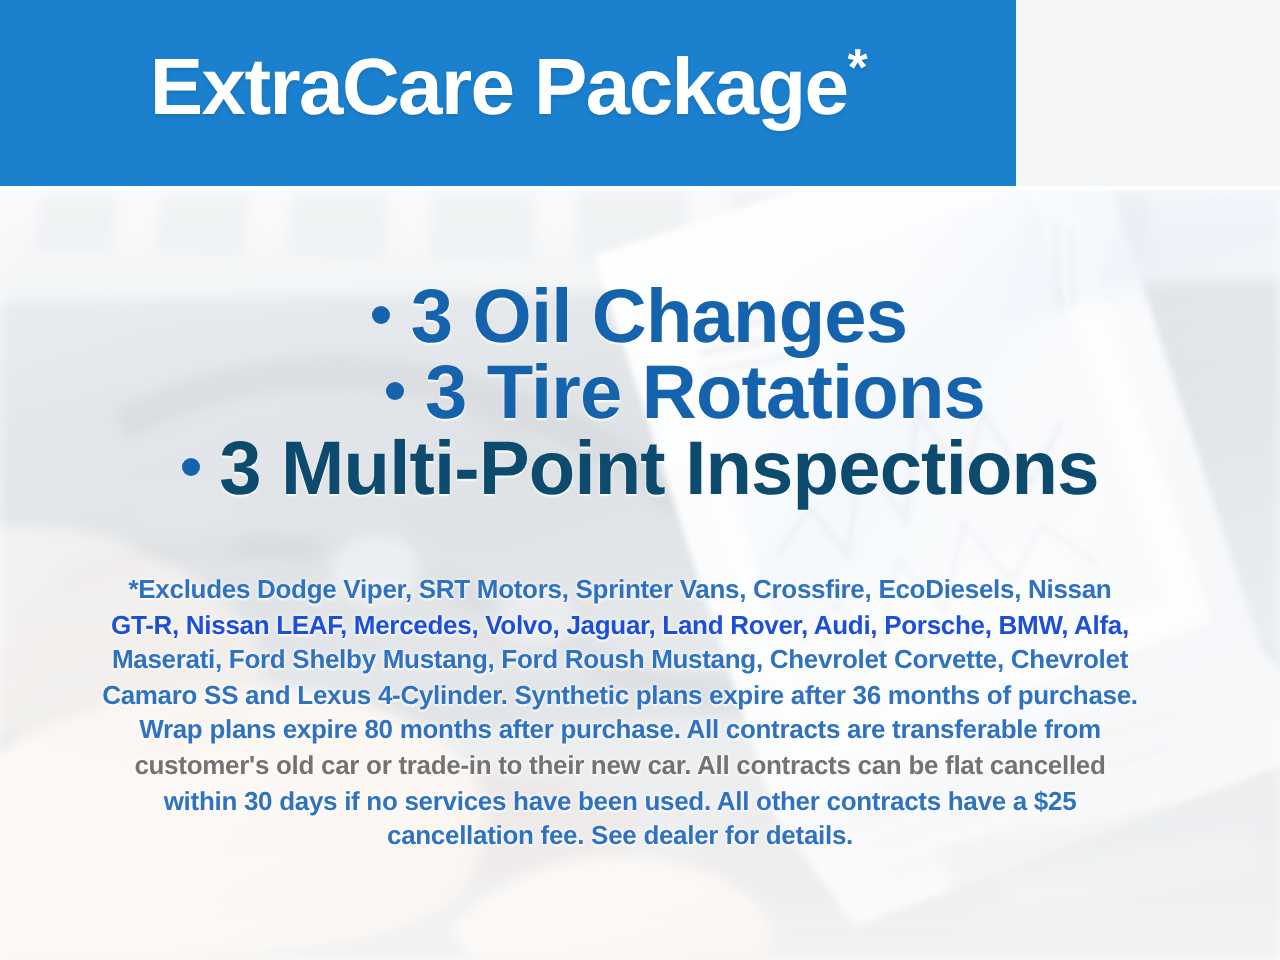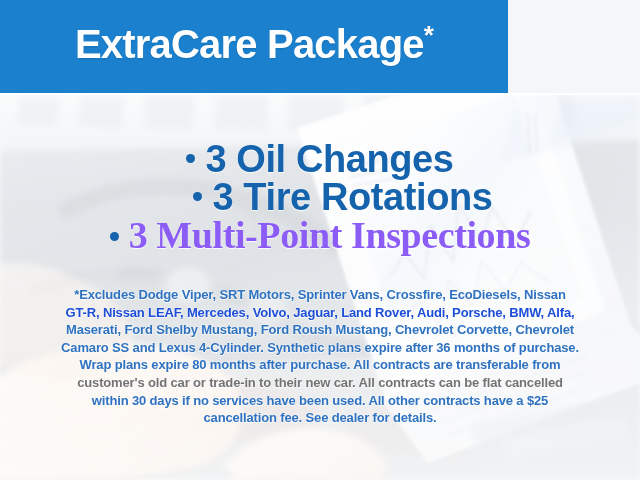--- a/index.html
+++ b/index.html
@@ -116,21 +116,21 @@
     background: #1663ad;
     vertical-align: middle;
     margin-right: 10px;
     position: relative;
     top: -3px;
   }
 
   
   .disclaimer {
     position: absolute;
-    left: 22px;
+    left: 12px;
     top: 286px;
     width: 596px;
     text-align: center;
   }
   .disclaimer-line {
     color: #2f72c0;
     font-size: 13px;
     font-weight: bold;
     line-height: 17.6px;
     letter-spacing: -0.15px;
@@ -287,21 +287,21 @@
   </div>
   <div class="header-rule"></div>
 
   <div class="benefits">
     <div class="benefit-line" style="color: rgb(22, 99, 173);">
       <span class="dot" style="background: rgb(22, 99, 173);"></span><span>3 Oil Changes</span>
     </div>
     <div class="benefit-line" style="color: rgb(22, 99, 173); margin-left: 46px;">
       <span class="dot" style="background: rgb(22, 99, 173);"></span><span>3 Tire Rotations</span>
     </div>
-    <div class="benefit-line" style="color: #8b5cf6; font-family: Liberation Serif, serif;">
+    <div class="benefit-line" style="color: #0c4a6e;">
       <span class="dot" style="background: rgb(22, 99, 173);"></span><span>3 Multi-Point Inspections</span>
     </div>
   </div>
 
   <div class="disclaimer">
     <div class="disclaimer-line" style="color: rgb(47, 114, 192);">*Excludes Dodge Viper, SRT Motors, Sprinter Vans, Crossfire, EcoDiesels, Nissan</div>
     <div class="disclaimer-line" style="color: #1d4ed8;">GT-R, Nissan LEAF, Mercedes, Volvo, Jaguar, Land Rover, Audi, Porsche, BMW, Alfa,</div>
     <div class="disclaimer-line" style="color: rgb(47, 114, 192);">Maserati, Ford Shelby Mustang, Ford Roush Mustang, Chevrolet Corvette, Chevrolet</div>
     <div class="disclaimer-line" style="color: rgb(47, 114, 192);">Camaro SS and Lexus 4-Cylinder. Synthetic plans expire after 36 months of purchase.</div>
     <div class="disclaimer-line" style="color: rgb(47, 114, 192);">Wrap plans expire 80 months after purchase. All contracts are transferable from</div>

